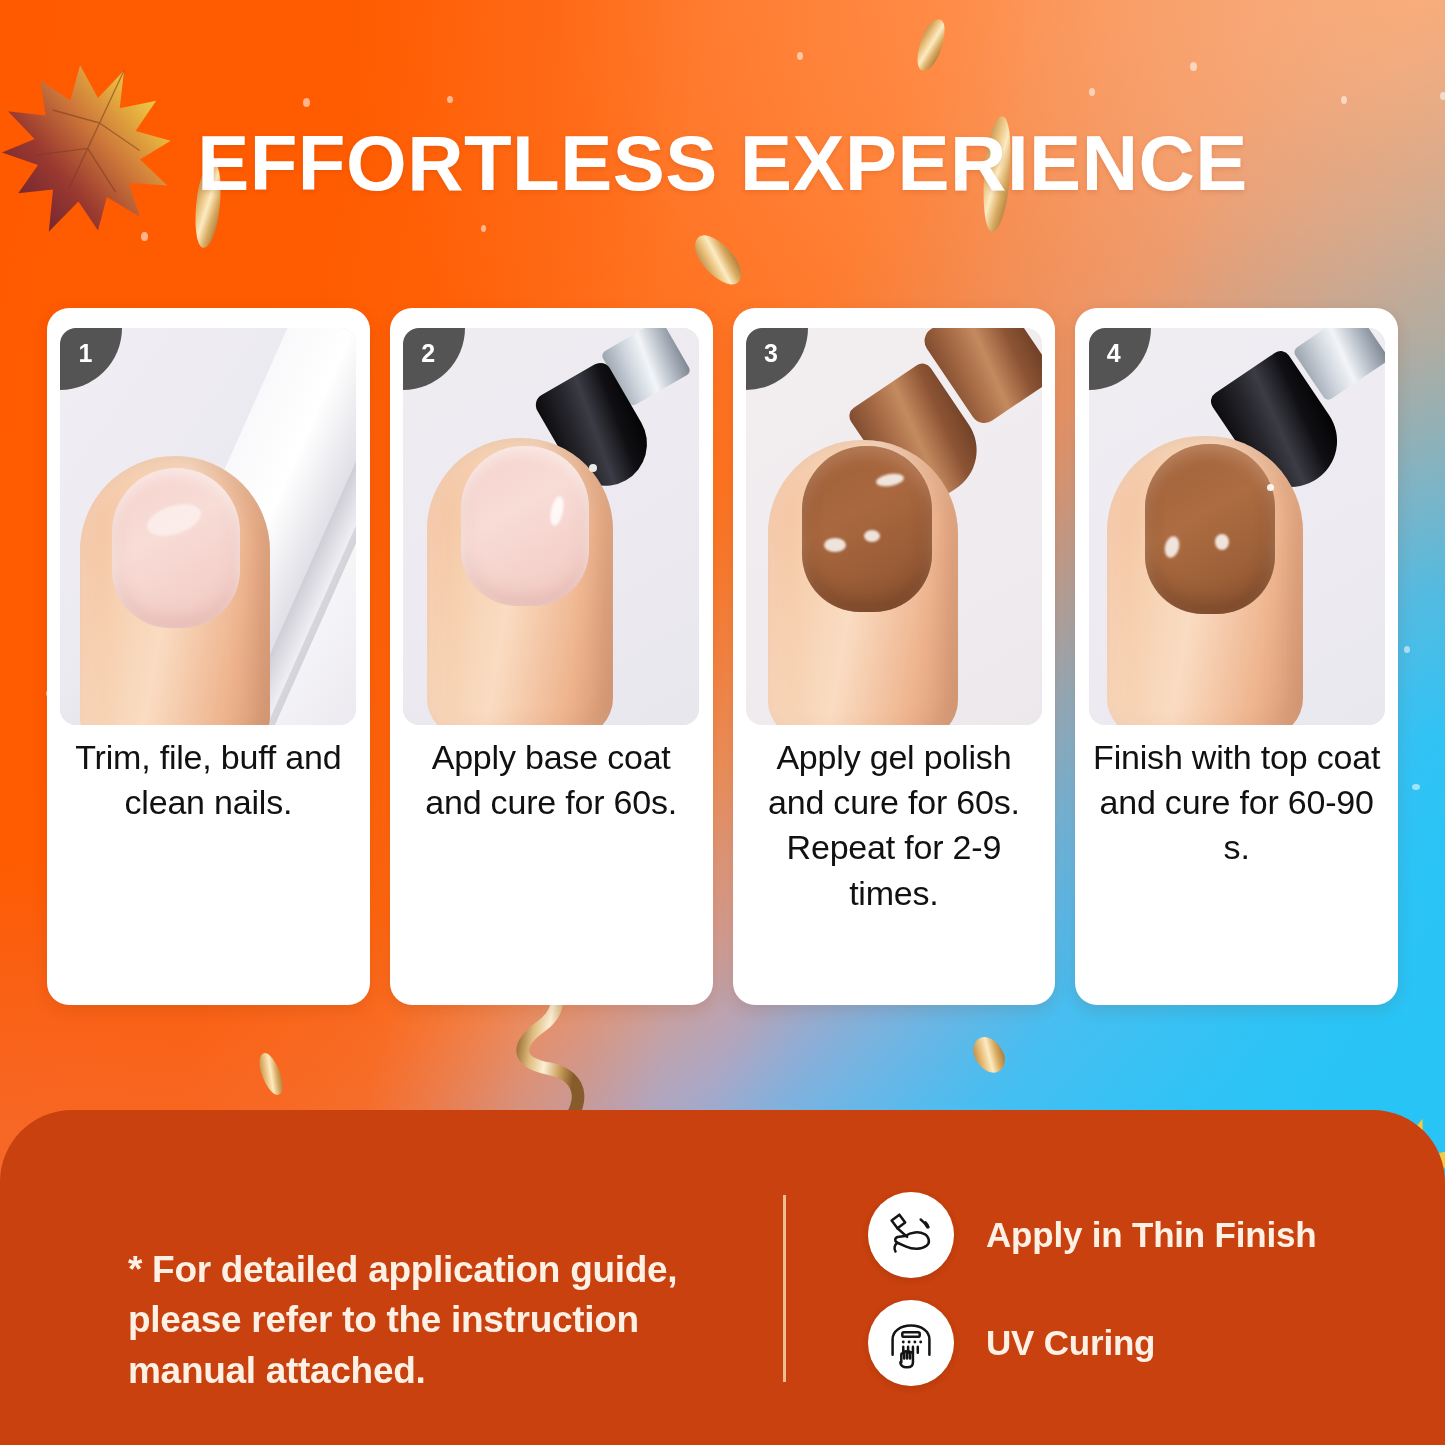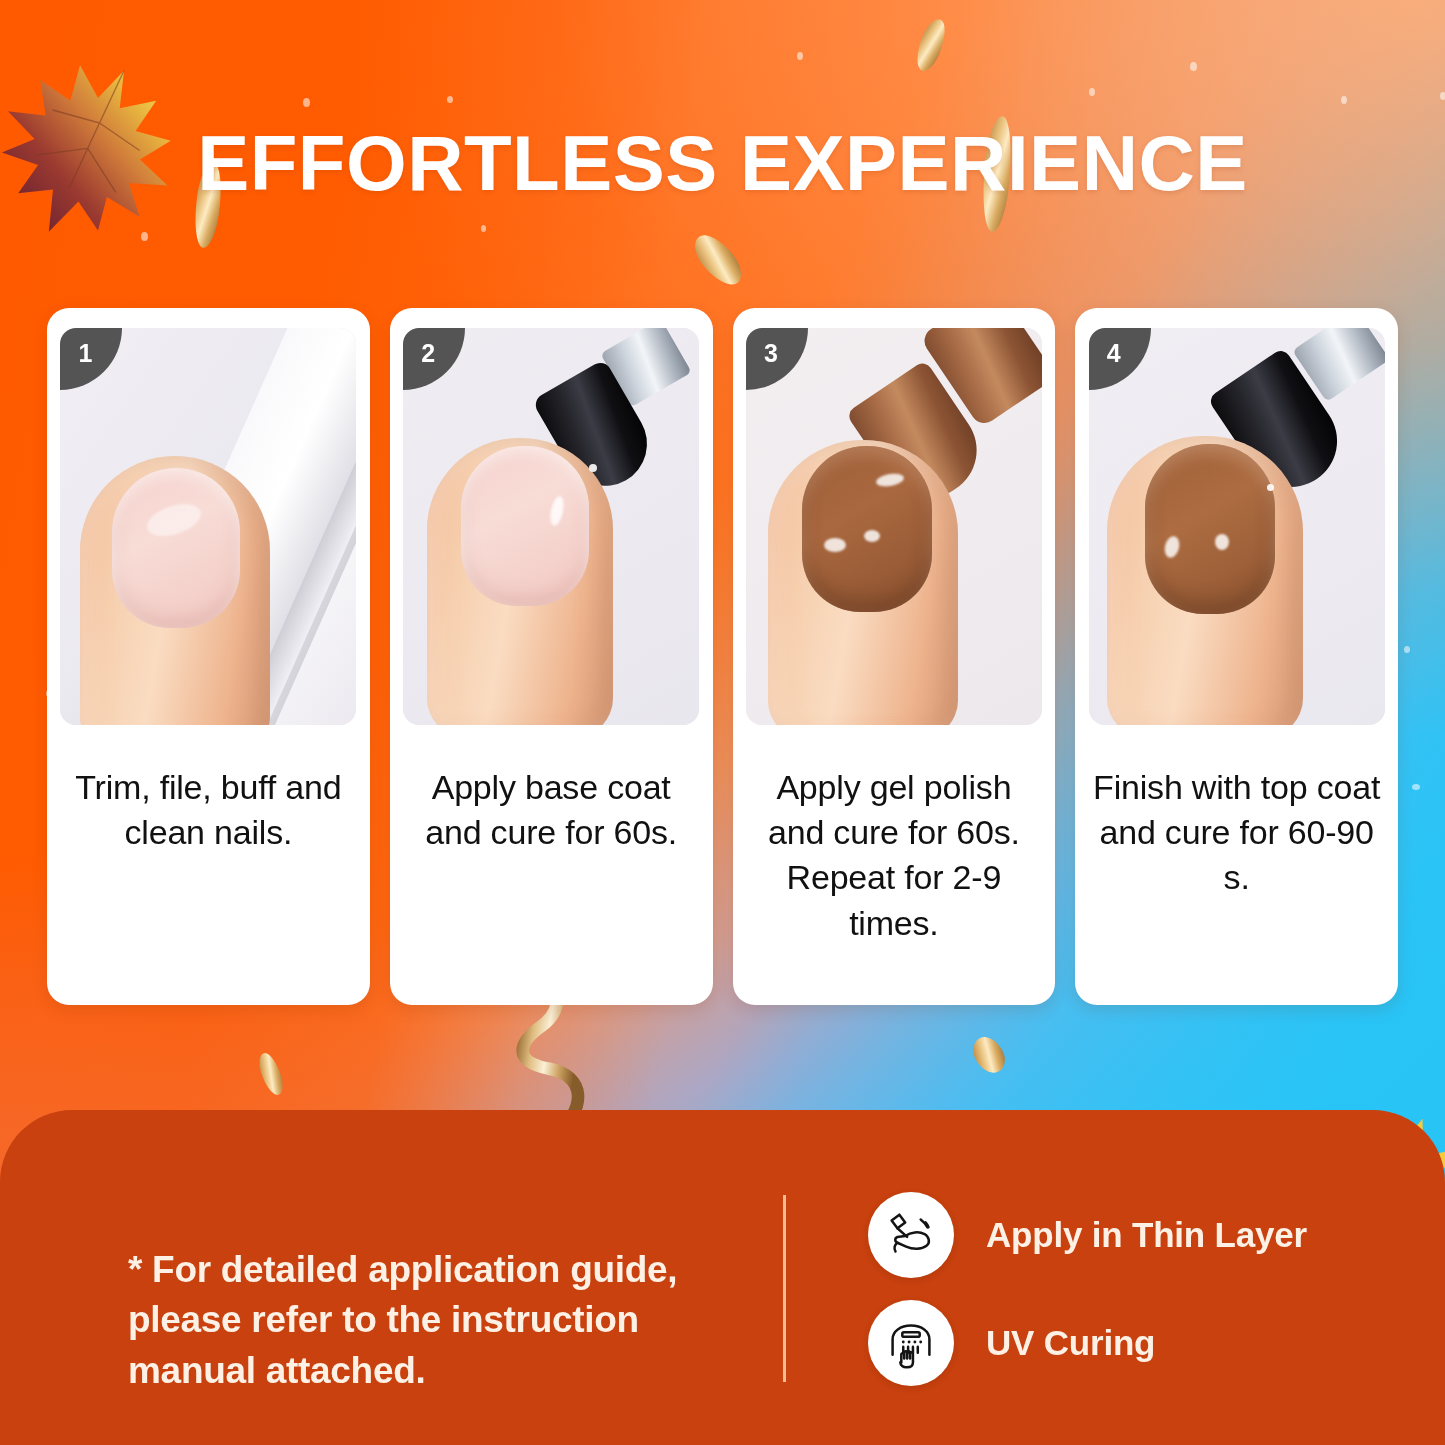--- a/index.html
+++ b/index.html
@@ -160,21 +160,21 @@
     line-height: 1;
     display: block;
   }
   .badge span {
     position: absolute;
     top: 13px;
     left: 18px;
   }
 
   .caption {
-    margin-top: 40px;
+    margin-top: 10px;
     padding: 0 14px;
     width: 100%;
     text-align: center;
     font-size: 34px;
     line-height: 1.33;
     color: #111111;
     font-family: "Liberation Sans", sans-serif;
     font-weight: 400;
     letter-spacing: -0.2px;
   }
@@ -484,21 +484,21 @@
           <g fill="none" stroke="#141414" stroke-width="2.6" stroke-linecap="round" stroke-linejoin="round">
             <path d="M12 17 l8 -6 6 8 -8 6 Z"></path>
             <path d="M18 25 l10 9"></path>
             <path d="M42 16 c4 3 7 8 7 8"></path>
             <path d="M47 19 c2 2 3 5 3 5"></path>
             <path d="M26 33 c6 -4 14 -5 20 -2 5 3 6 9 2 12 -5 4 -14 4 -21 1 l-9 -4 c-3 -1 -3 -5 0 -6 Z"></path>
             <path d="M18 40 c-3 2 -4 6 -2 9"></path>
           </g>
         </svg>
       </div>
-      <div class="feature-label">Apply in Thin Layer</div>
+      <div class="feature-label">Apply in Thin Finish</div>
     </div>
 
     <div class="feature">
       <div class="feature-icon">
         <svg width="62" height="62" viewBox="0 0 64 64">
           <g fill="none" stroke="#141414" stroke-width="2.6" stroke-linecap="round" stroke-linejoin="round">
             <path d="M13 44 V28 c0 -8 8 -14 19 -14 s19 6 19 14 v16"></path>
             <rect x="23" y="21" width="18" height="4.5" rx="1.6"></rect>
             <circle cx="24" cy="31" r="1.5" fill="#141414" stroke="none"></circle>
             <circle cx="30" cy="31" r="1.5" fill="#141414" stroke="none"></circle>

